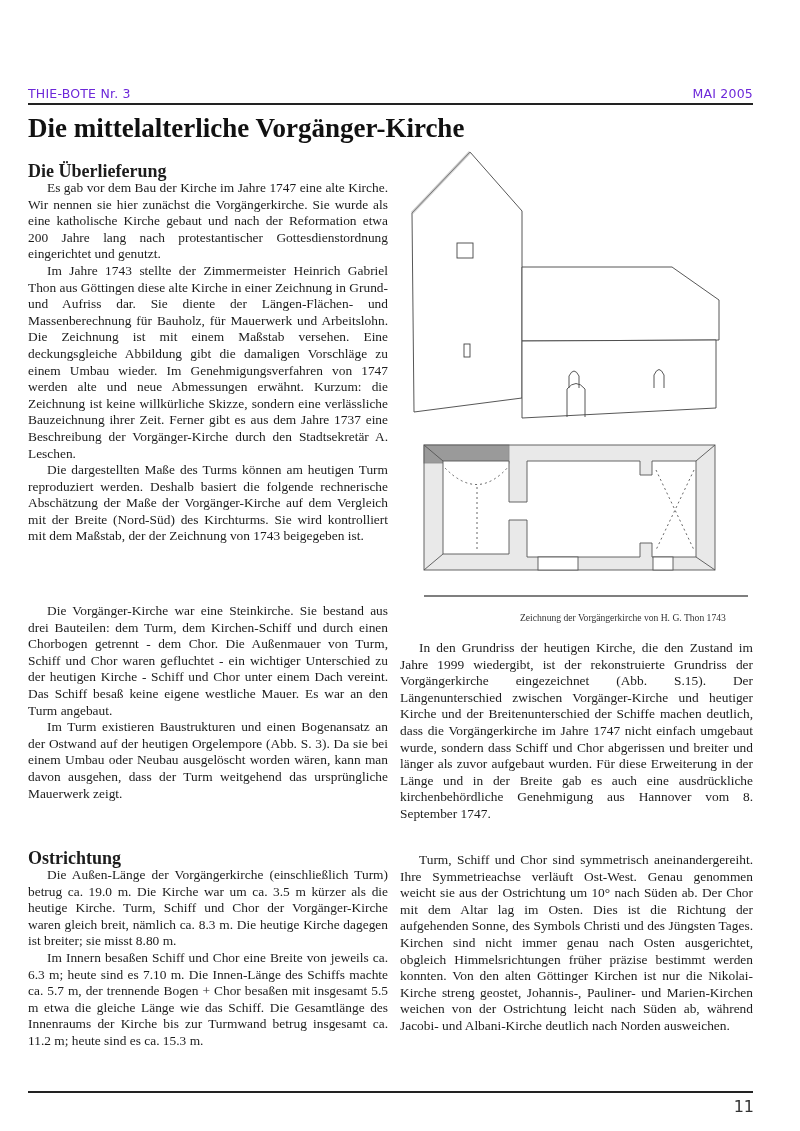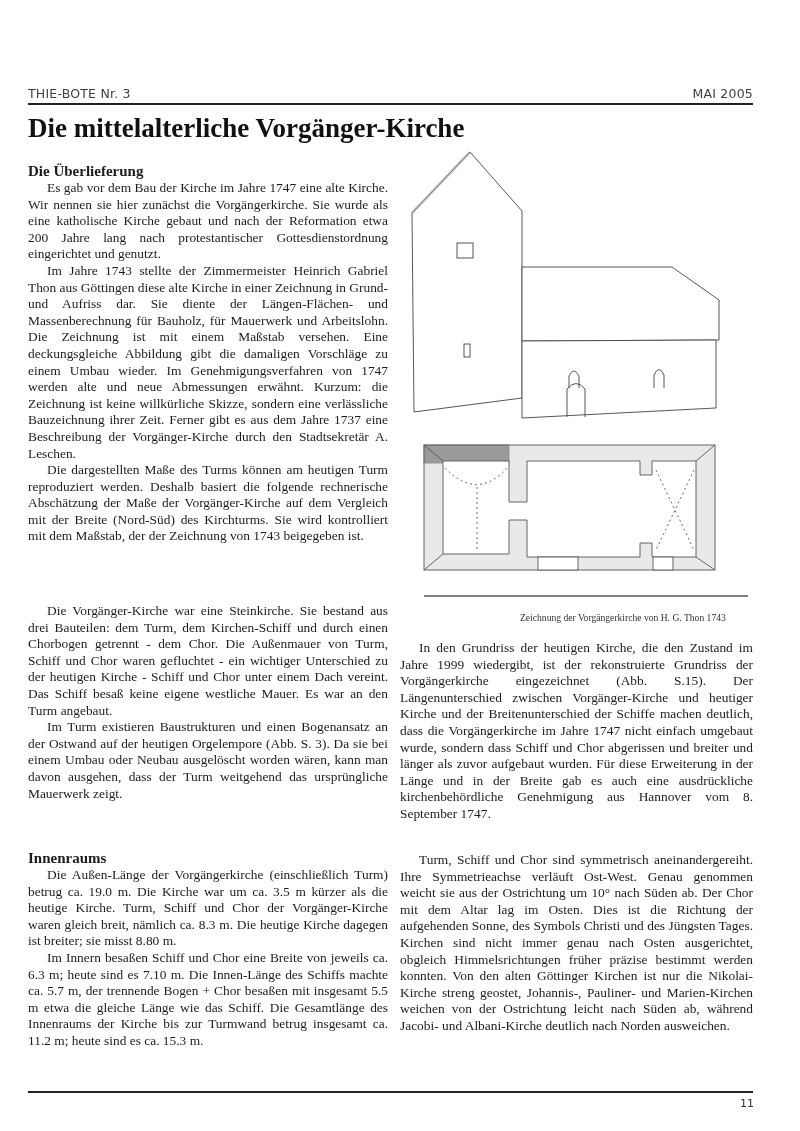--- a/index.html
+++ b/index.html
@@ -1,29 +1,29 @@
 <!DOCTYPE html>
 <html><head>
 <meta charset="utf-8">
 <style>
   html, body { margin:0; padding:0; background:#ffffff; }
   body { width:800px; height:1131px; position:relative; overflow:hidden; color:#1a1a1a; }
-  .hdr { position:absolute; top:86px; font-family:"DejaVu Sans", sans-serif; font-size:12.5px; letter-spacing:0.2px; color:#404040; }
+  .hdr { position:absolute; top:86px; font-family:"DejaVu Sans", sans-serif; font-size:12.5px; letter-spacing:0.2px; color:#6d28d9; }
   .hdr.left { left:28px; }
   .hdr.right { right:47px; }
   .rule { position:absolute; left:28px; width:725px; height:2px; background:#222; }
   .title { position:absolute; left:28px; top:113px; font-family:"Liberation Serif", serif; font-weight:bold; font-size:27px; color:#111; margin:0; white-space:nowrap; }
   .col { position:absolute; font-family:"Liberation Serif", serif; font-size:13.4px; line-height:16.6px; color:#1c1c1c; text-align:justify; }
   .col p { margin:0; text-indent:19px; }
-  .col h3 { margin:0; font-size:15px; font-weight:bold; line-height:17px; text-align:left; }
+  .col h3 { margin:0; font-size:18px; font-weight:bold; line-height:17px; text-align:left; }
   .col.left { left:28px; width:360px; }
   .col.right { left:400px; width:353px; }
   .figure { position:absolute; left:408px; top:150px; width:355px; height:450px; }
   .caption { position:absolute; left:520px; top:612px; font-family:"Liberation Serif", serif; font-size:9.6px; color:#333; white-space:nowrap; }
-  .pagenum { position:absolute; right:46px; top:1097px; font-family:"DejaVu Sans", sans-serif; font-size:11px; color:#333;text-align:right; }
+  .pagenum { position:absolute; right:46px; top:1097px; font-family:"DejaVu Sans", sans-serif; font-size:16px; color:#333;text-align:right; }
 </style>
 </head>
 <body>
 
 <div class="hdr left">THIE-BOTE Nr. 3</div>
 <div class="hdr right">MAI 2005</div>
 <div class="rule" style="top:103px;"></div>
 
 <h1 class="title">Die mittelalterliche Vorgänger-Kirche</h1>
 
@@ -33,21 +33,21 @@
   <p>Im Jahre 1743 stellte der Zimmermeister Heinrich Gabriel Thon aus Göttingen diese alte Kirche in einer Zeichnung in Grund- und Aufriss dar. Sie diente der Längen-Flächen- und Massenberechnung für Bauholz, für Mauerwerk und Arbeitslohn. Die Zeichnung ist mit einem Maßstab versehen. Eine deckungsgleiche Abbildung gibt die damaligen Vorschläge zu einem Umbau wieder. Im Genehmigungsverfahren von 1747 werden alte und neue Abmessungen erwähnt. Kurzum: die Zeichnung ist keine willkürliche Skizze, sondern eine verlässliche Bauzeichnung ihrer Zeit. Ferner gibt es aus dem Jahre 1737 eine Beschreibung der Vorgänger-Kirche durch den Stadtsekretär A. Leschen.</p>
   <p>Die dargestellten Maße des Turms können am heutigen Turm reproduziert werden. Deshalb basiert die folgende rechnerische Abschätzung der Maße der Vorgänger-Kirche auf dem Vergleich mit der Breite (Nord-Süd) des Kirchturms. Sie wird kontrolliert mit dem Maßstab, der der Zeichnung von 1743 beigegeben ist.</p>
 </div>
 
 <div class="col left" style="top:603px;">
   <p>Die Vorgänger-Kirche war eine Steinkirche. Sie bestand aus drei Bauteilen: dem Turm, dem Kirchen-Schiff und durch einen Chorbogen getrennt - dem Chor. Die Außenmauer von Turm, Schiff und Chor waren gefluchtet - ein wichtiger Unterschied zu der heutigen Kirche - Schiff und Chor unter einem Dach vereint. Das Schiff besaß keine eigene westliche Mauer. Es war an den Turm angebaut.</p>
   <p>Im Turm existieren Baustrukturen und einen Bogenansatz an der Ostwand auf der heutigen Orgelempore (Abb. S. 3). Da sie bei einem Umbau oder Neubau ausgelöscht worden wären, kann man davon ausgehen, dass der Turm weitgehend das ursprüngliche Mauerwerk zeigt.</p>
 </div>
 
 <div class="col left" style="top:850px;">
-  <h3>Innenraums</h3>
+  <h3>Ostrichtung</h3>
   <p>Die Außen-Länge der Vorgängerkirche (einschließlich Turm) betrug ca. 19.0 m. Die Kirche war um ca. 3.5 m kürzer als die heutige Kirche. Turm, Schiff und Chor der Vorgänger-Kirche waren gleich breit, nämlich ca. 8.3 m. Die heutige Kirche dagegen ist breiter; sie misst 8.80 m.</p>
   <p>Im Innern besaßen Schiff und Chor eine Breite von jeweils ca. 6.3 m; heute sind es 7.10 m. Die Innen-Länge des Schiffs machte ca. 5.7 m, der trennende Bogen + Chor besaßen mit insgesamt 5.5 m etwa die gleiche Länge wie das Schiff. Die Gesamtlänge des Innenraums der Kirche bis zur Turmwand betrug insgesamt ca. 11.2 m; heute sind es ca. 15.3 m.</p>
 </div>
 
 <svg class="figure" viewBox="0 0 355 450">
   <defs>
     <linearGradient id="shade" x1="0" x2="1" y1="0" y2="0">
       <stop offset="0" stop-color="#777"></stop>
       <stop offset="1" stop-color="#ddd"></stop>
     </linearGradient>

